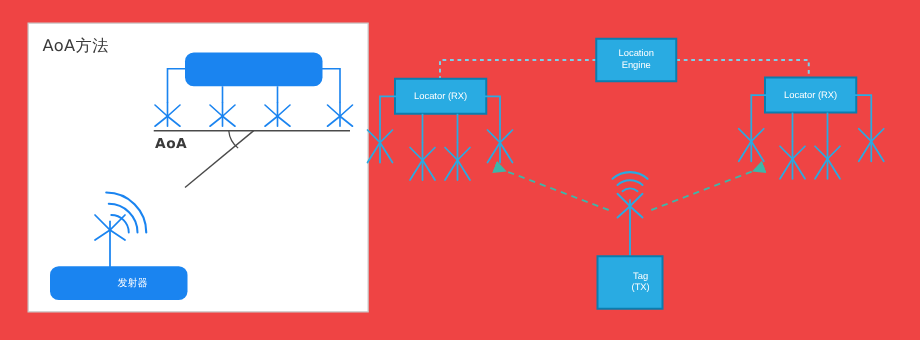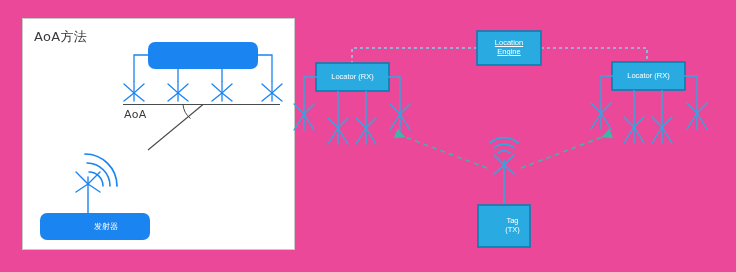--- a/index.html
+++ b/index.html
@@ -1,18 +1,18 @@
 <!DOCTYPE html>
 <html><head>
 <meta charset="utf-8">
 <style>
   html,body{margin:0;padding:0;background:#ffffff;}
   body{width:736px;height:272px;overflow:hidden;
        font-family:"Liberation Sans","DejaVu Sans",sans-serif;}
-  #stage{position:relative;width:736px;height:272px;background:#ec4899;}
+  #stage{position:relative;width:736px;height:272px;background:#ef4444;}
   svg.layer{position:absolute;left:0;top:0;width:736px;height:272px;}
   .box-label{
     position:absolute;display:flex;align-items:center;justify-content:center;
     text-align:center;color:#ffffff;pointer-events:none;line-height:1.15;
   }
   .panel-title{
     position:absolute;color:#3a3a3a;font-size:13px;letter-spacing:.3px;
     font-family:"DejaVu Sans","Liberation Sans",sans-serif;
   }
   .aoa-text{
@@ -187,23 +187,23 @@
     </g>
 
     <rect x="478" y="205" width="52" height="42" fill="#29abe2" stroke="#0a7dae" stroke-width="1.6"></rect>
   </svg>
 
   <div class="panel-title cjk" style="left:34px;top:28px;">AoA方法</div>
 
 
   <div class="box-label cjk" style="left:40px;top:213px;width:132px;height:27px;font-size:8px;">发射器</div>
 
-  <div class="aoa-text" style="left:124px;top:108px;">AoA</div>
-
-  <div class="box-label" style="left:477px;top:31px;width:64px;height:34px;flex-direction:column;font-size:7.5px;text-decoration:underline;">
+  <div class="aoa-text" style="left:124px;top:108px;font-weight:bold;">AoA</div>
+
+  <div class="box-label" style="left:477px;top:31px;width:64px;height:34px;flex-direction:column;font-size:7.5px;">
     <span>Location</span>
     <span>Engine</span>
   </div>
 
   <div class="box-label" style="left:316px;top:63px;width:73px;height:28px;font-size:7.5px;">Locator (RX)</div>
 
   <div class="box-label" style="left:612px;top:62px;width:73px;height:28px;font-size:7.5px;">Locator (RX)</div>
 
   <div class="box-label" style="left:478px;top:205px;width:69px;height:42px;flex-direction:column;font-size:7.5px;">
     <span>Tag</span>

